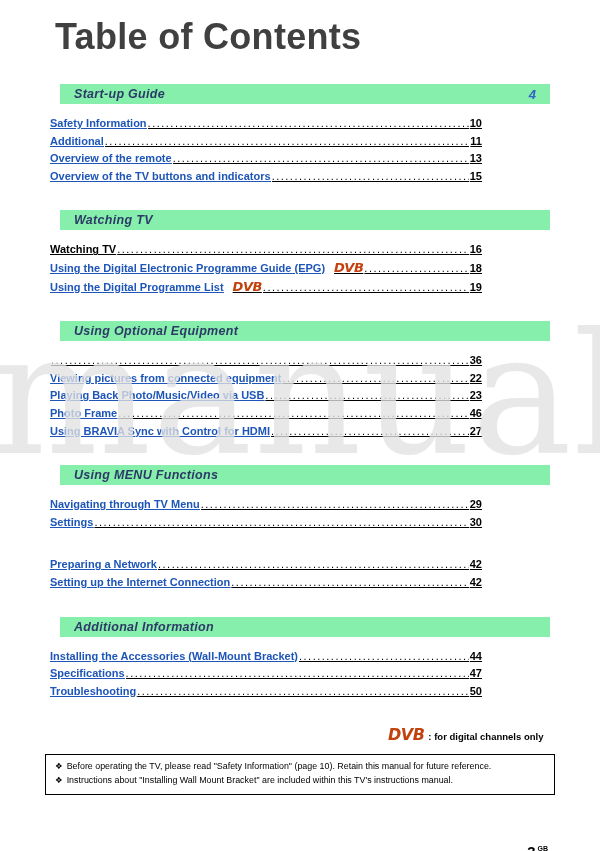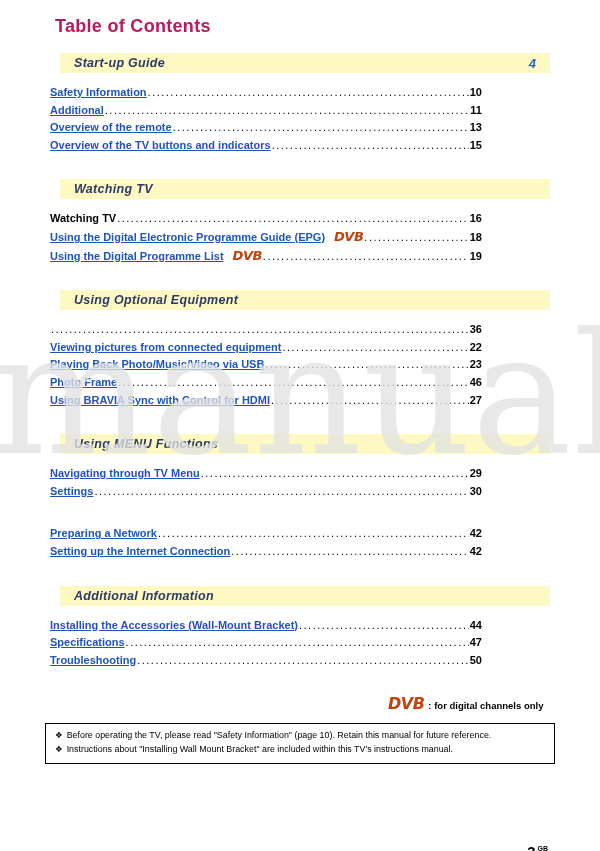--- a/index.html
+++ b/index.html
@@ -8,44 +8,44 @@
     width:600px; height:851px;
     background:#ffffff;
     font-family:"Liberation Sans", sans-serif;
     position:relative;
     overflow:hidden;
     color:#000;
   }
   .page { position:relative; width:600px; height:851px; }
 
   .title {
-    font-size:18px; font-weight:bold; color:#be185d;
-    margin:16px 0 16px 55px; letter-spacing:0.3px;
+    font-size:36px; font-weight:bold; color:#404040;
+    margin:16px 0 26px 55px; letter-spacing:0.3px;
   }
 
   .sections { margin-left:50px; position:relative; z-index:1; }
   .section { margin-bottom:25px; }
 
   .section-bar {
     margin-left:10px; width:490px; height:20px;
-    background:#fef9c3;
+    background:#86efac;
     display:flex; align-items:center; justify-content:space-between;
     padding:0 14px;
     margin-bottom:11px;
   }
   .section-title {
     font-style:italic; font-weight:bold; font-size:12.5px;
     color:#2c3a67; letter-spacing:0.3px; white-space:nowrap;
   }
   .badge {
     font-style:italic; font-weight:bold; font-size:13px;
     color:#2f62c4;
   }
 
-  .entries { width:432px; }
+  .entries { width:432px;text-decoration:underline; }
   .row {
     display:flex; align-items:baseline;
     font-size:11px; font-weight:bold; line-height:17.6px;
     white-space:nowrap;
   }
   .label { color:#1d55b8; text-decoration:underline; }
   .label.plain { color:#000; text-decoration:none; }
   .dvb {
     font-style:italic; font-weight:bold; font-size:13px;
     letter-spacing:-0.5px; color:#c2410c; margin-left:9px;

